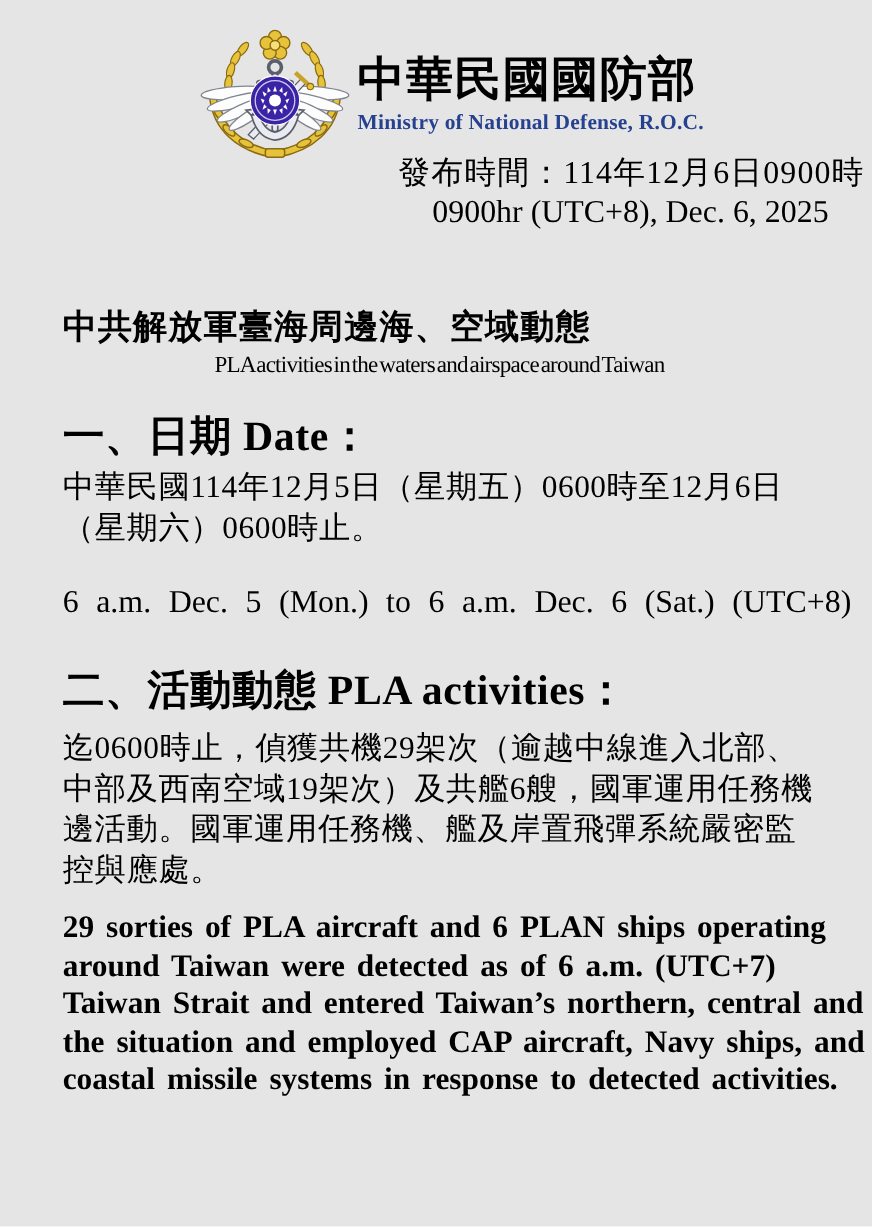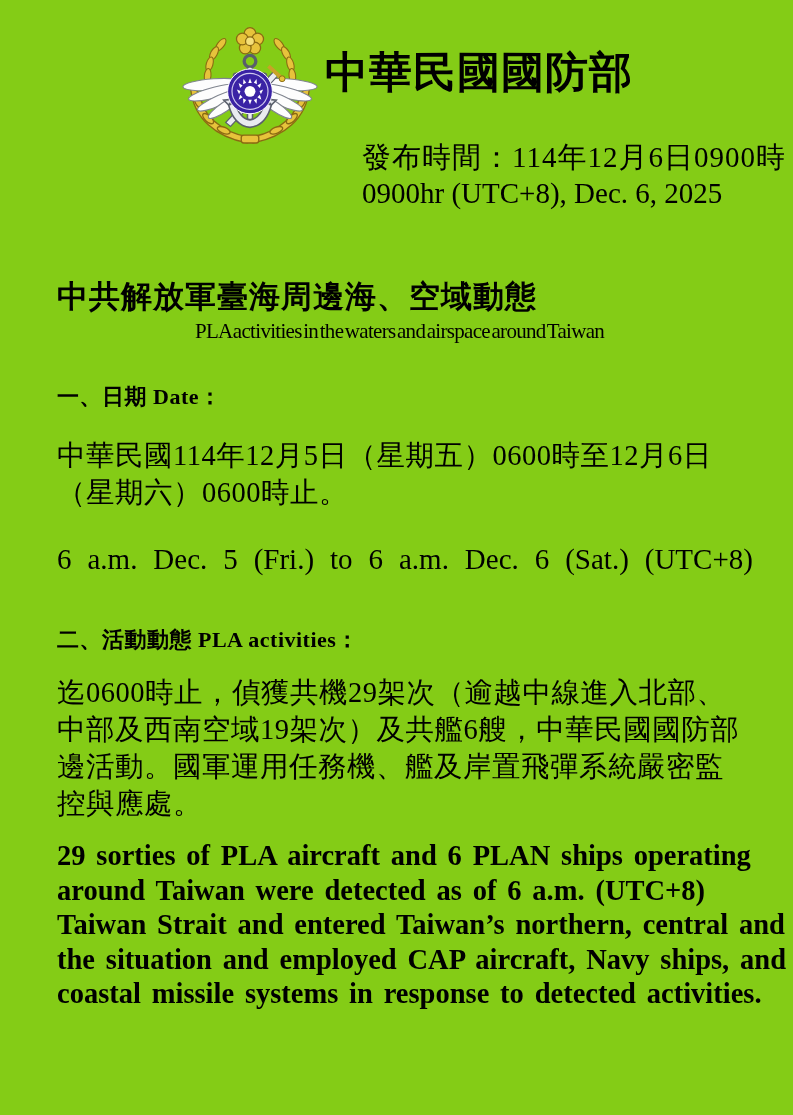--- a/index.html
+++ b/index.html
@@ -1,20 +1,20 @@
 <!DOCTYPE html>
 <html><head>
 <meta charset="utf-8">
 <style>
   html, body { margin: 0; padding: 0; background: #ffffff; }
   .page {
     position: relative;
     width: 793px;
     height: 1115px;
-    background: #84cc16;
+    background: #e5e5e5;
     color: #000000;
     font-family: "Liberation Serif", "DejaVu Serif", serif;
     overflow: hidden;
   }
 
   
   .logo {
     position: absolute;
     left: 177px;
     top: 26px;
@@ -44,21 +44,21 @@
   }
   .release {
     position: absolute;
     left: 362px;
     top: 139px;
     width: 430px;
     font-size: 29px;
     line-height: 36px;
   }
   .release .zh { letter-spacing: 1px; white-space: nowrap; }
-  .release .en { white-space: nowrap; }
+  .release .en { white-space: nowrap; margin-left: 31px; }
 
   
   .content {
     position: absolute;
     left: 57px;
     top: 278px;
     width: 685px;
   }
   .title-zh {
     text-align: left;
@@ -73,26 +73,26 @@
     font-weight: 400;
     font-size: 21px;
     line-height: 33px;
     letter-spacing: -0.7px;
     word-spacing: -3px;
     white-space: nowrap;
   }
   .heading {
     margin-top: 31px;
     font-weight: 700;
-    font-size: 22px;
+    font-size: 38px;
     line-height: 36px;
     letter-spacing: 0.5px;
   }
   .para-zh {
-    margin-top: 22px;
+    margin-top: 10px;
     font-size: 28.5px;
     line-height: 37px;
     letter-spacing: 0.5px;
   }
   .para-zh .tline { white-space: nowrap; }
   .date-en-line {
     margin-top: 30px;
     font-size: 29px;
     line-height: 37px;
     word-spacing: 0.30em;
@@ -196,48 +196,49 @@
             <polygon points="63.3,58.45 67.4,61 64.85,63.5"></polygon>
             <polygon points="68.25,54.4 71.1,58.05 67.9,59.7"></polygon>
           </g>
         </g>
       </g>
     </svg>
   </div>
 
   <div class="orgblock">
     <div class="org-zh">中華民國國防部</div>
+    <div class="org-en">Ministry of National Defense, R.O.C.</div>
   </div>
 
   <div class="release">
     <div class="zh">發布時間：114年12月6日0900時</div>
     <div class="en">0900hr (UTC+8), Dec. 6, 2025</div>
   </div>
 
   <div class="content">
 
     <div class="title-zh">中共解放軍臺海周邊海、空域動態</div>
     <div class="title-en">PLA activities in the waters and airspace around Taiwan</div>
 
     <div class="heading">一、日期 Date：</div>
     <div class="para-zh">
         <div class="tline">中華民國114年12月5日（星期五）0600時至12月6日</div>
         <div class="tline">（星期六）0600時止。</div>
       </div>
-    <div class="date-en-line">6 a.m. Dec. 5 (Fri.) to 6 a.m. Dec. 6 (Sat.) (UTC+8)</div>
+    <div class="date-en-line">6 a.m. Dec. 5 (Mon.) to 6 a.m. Dec. 6 (Sat.) (UTC+8)</div>
 
     <div class="heading heading2">二、活動動態 PLA activities：</div>
     <div class="para-zh act-zh">
         <div class="tline">迄0600時止，偵獲共機29架次（逾越中線進入北部、</div>
-        <div class="tline">中部及西南空域19架次）及共艦6艘，中華民國國防部</div>
+        <div class="tline">中部及西南空域19架次）及共艦6艘，國軍運用任務機</div>
         <div class="tline">邊活動。國軍運用任務機、艦及岸置飛彈系統嚴密監</div>
         <div class="tline">控與應處。</div>
       </div>
     <div class="para-en">
         <div class="tline">29 sorties of PLA aircraft and 6 PLAN ships operating</div>
-        <div class="tline">around Taiwan were detected as of 6 a.m. (UTC+8)</div>
+        <div class="tline">around Taiwan were detected as of 6 a.m. (UTC+7)</div>
         <div class="tline">Taiwan Strait and entered Taiwan’s northern, central and</div>
         <div class="tline">the situation and employed CAP aircraft, Navy ships, and</div>
         <div class="tline">coastal missile systems in response to detected activities.</div>
       </div>
 
   </div>
 </div>
 
 </body></html>

